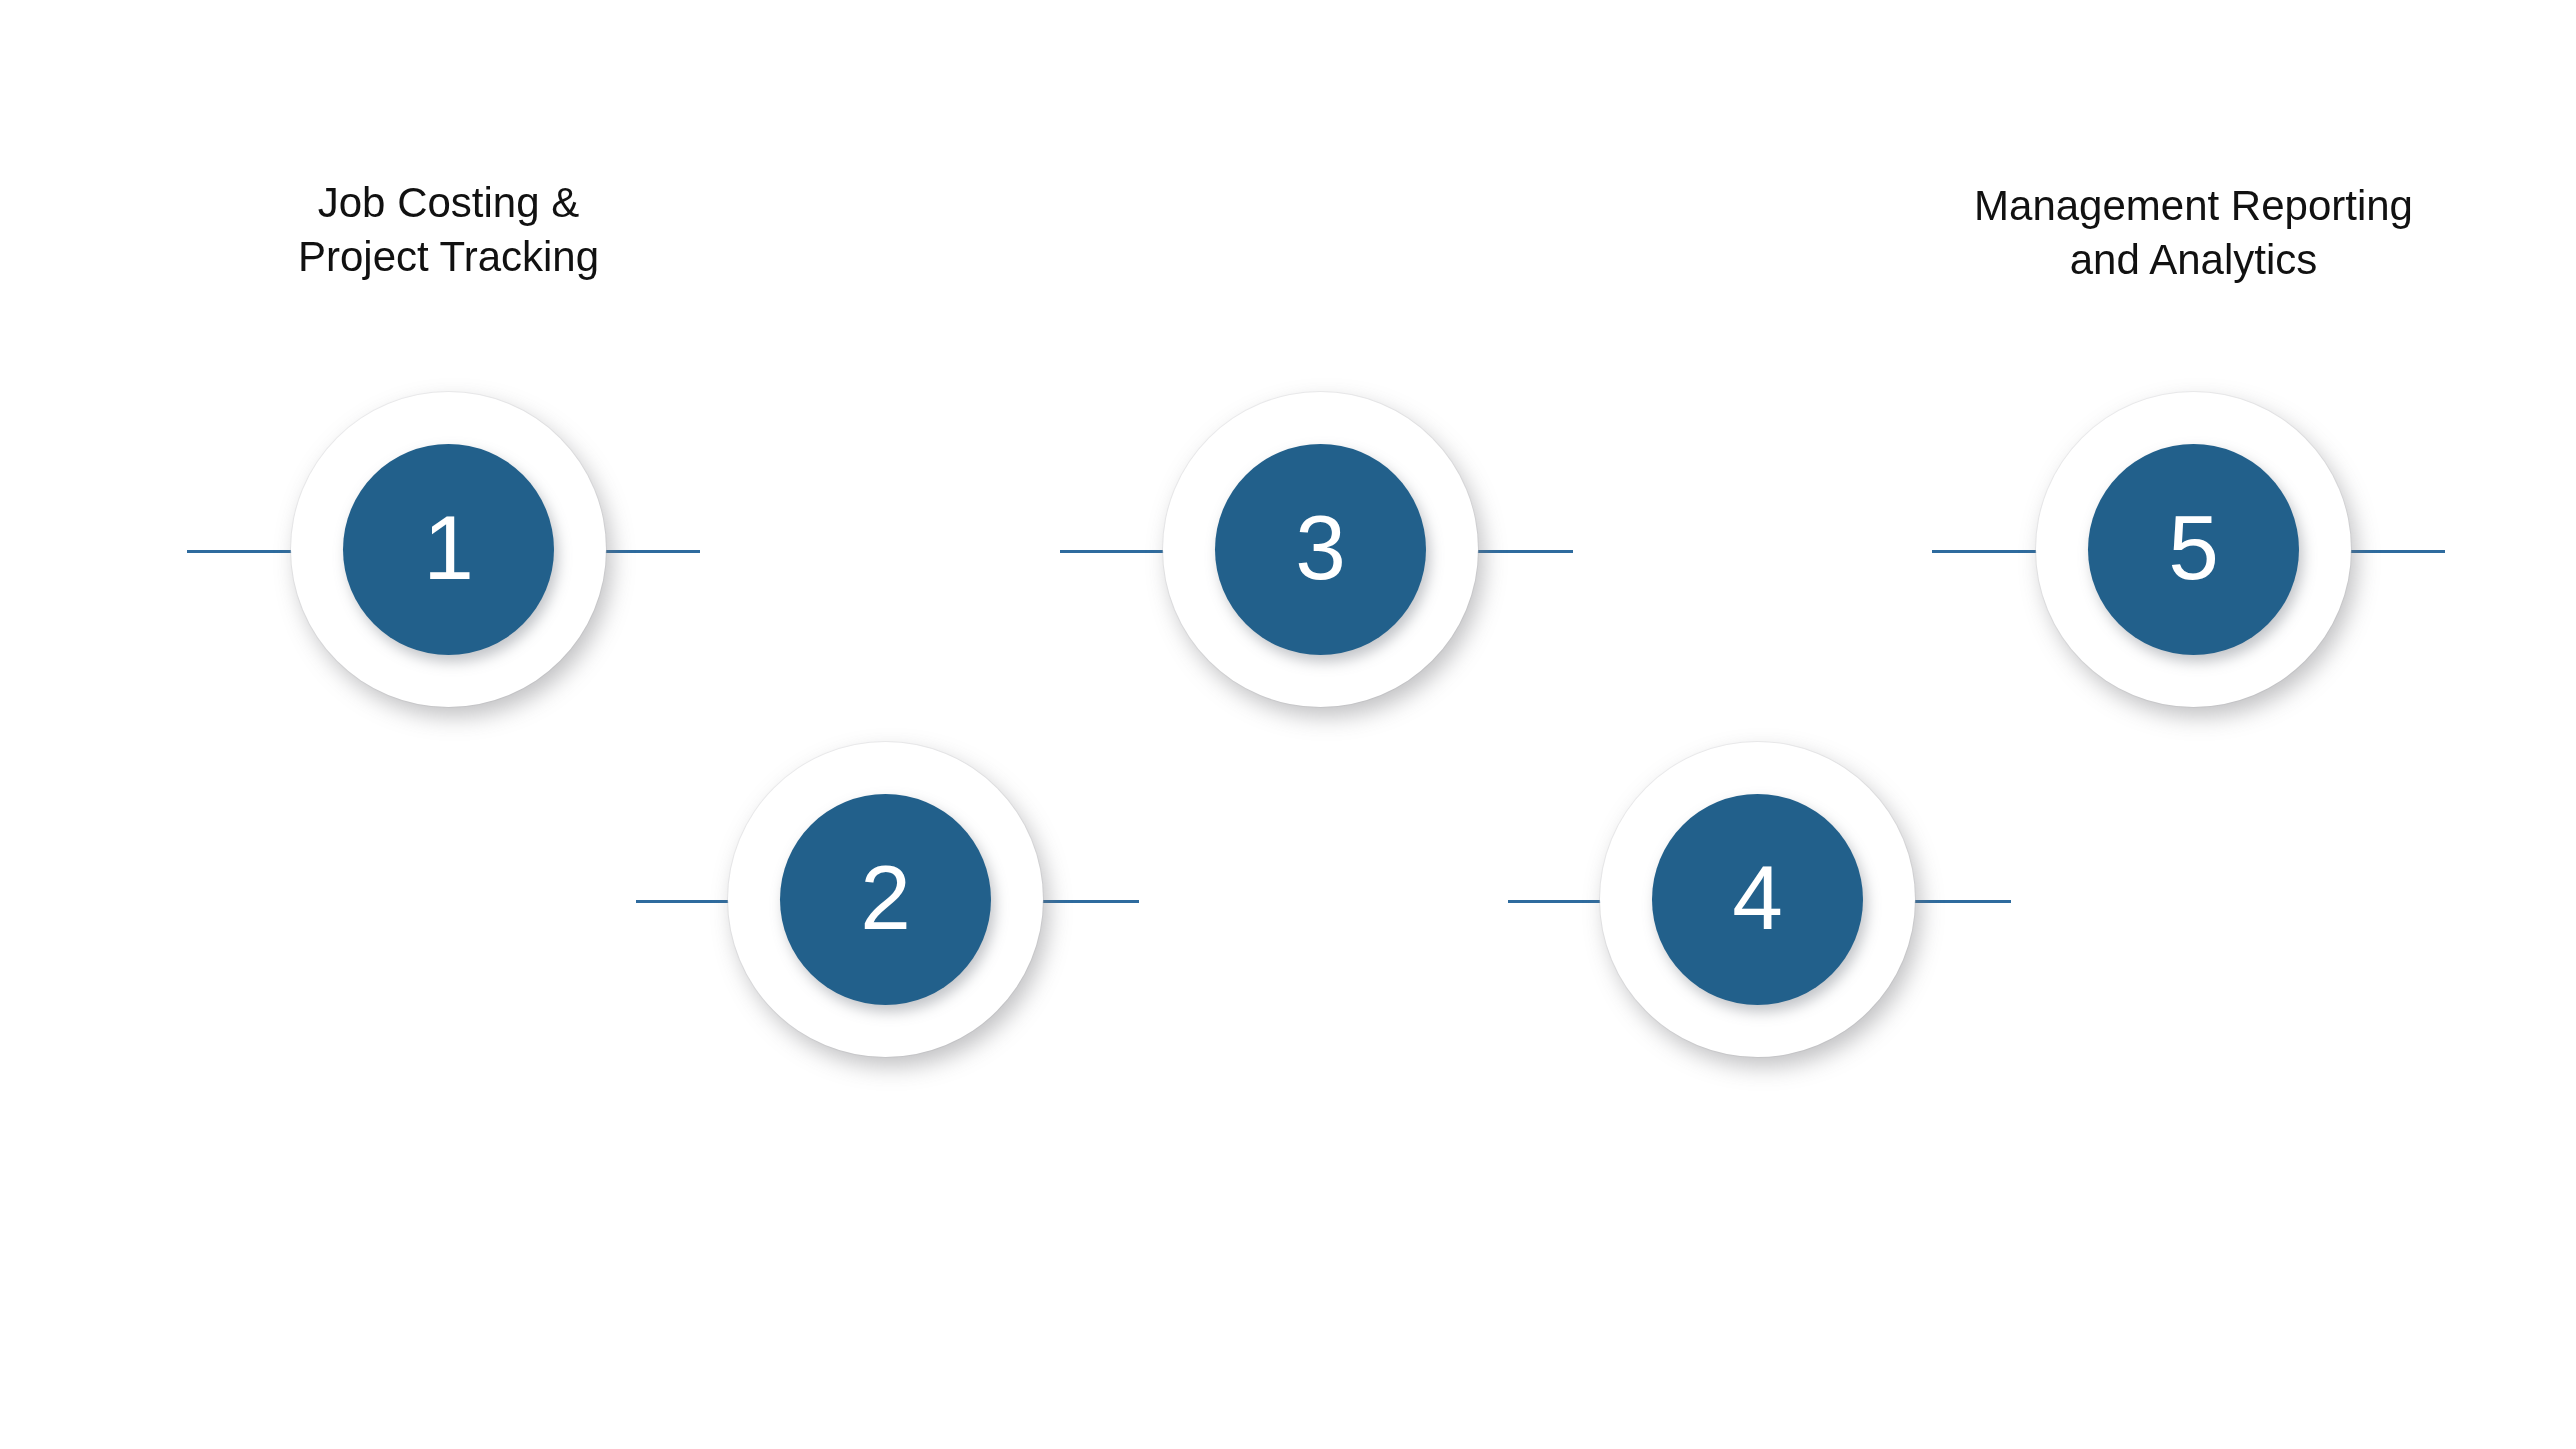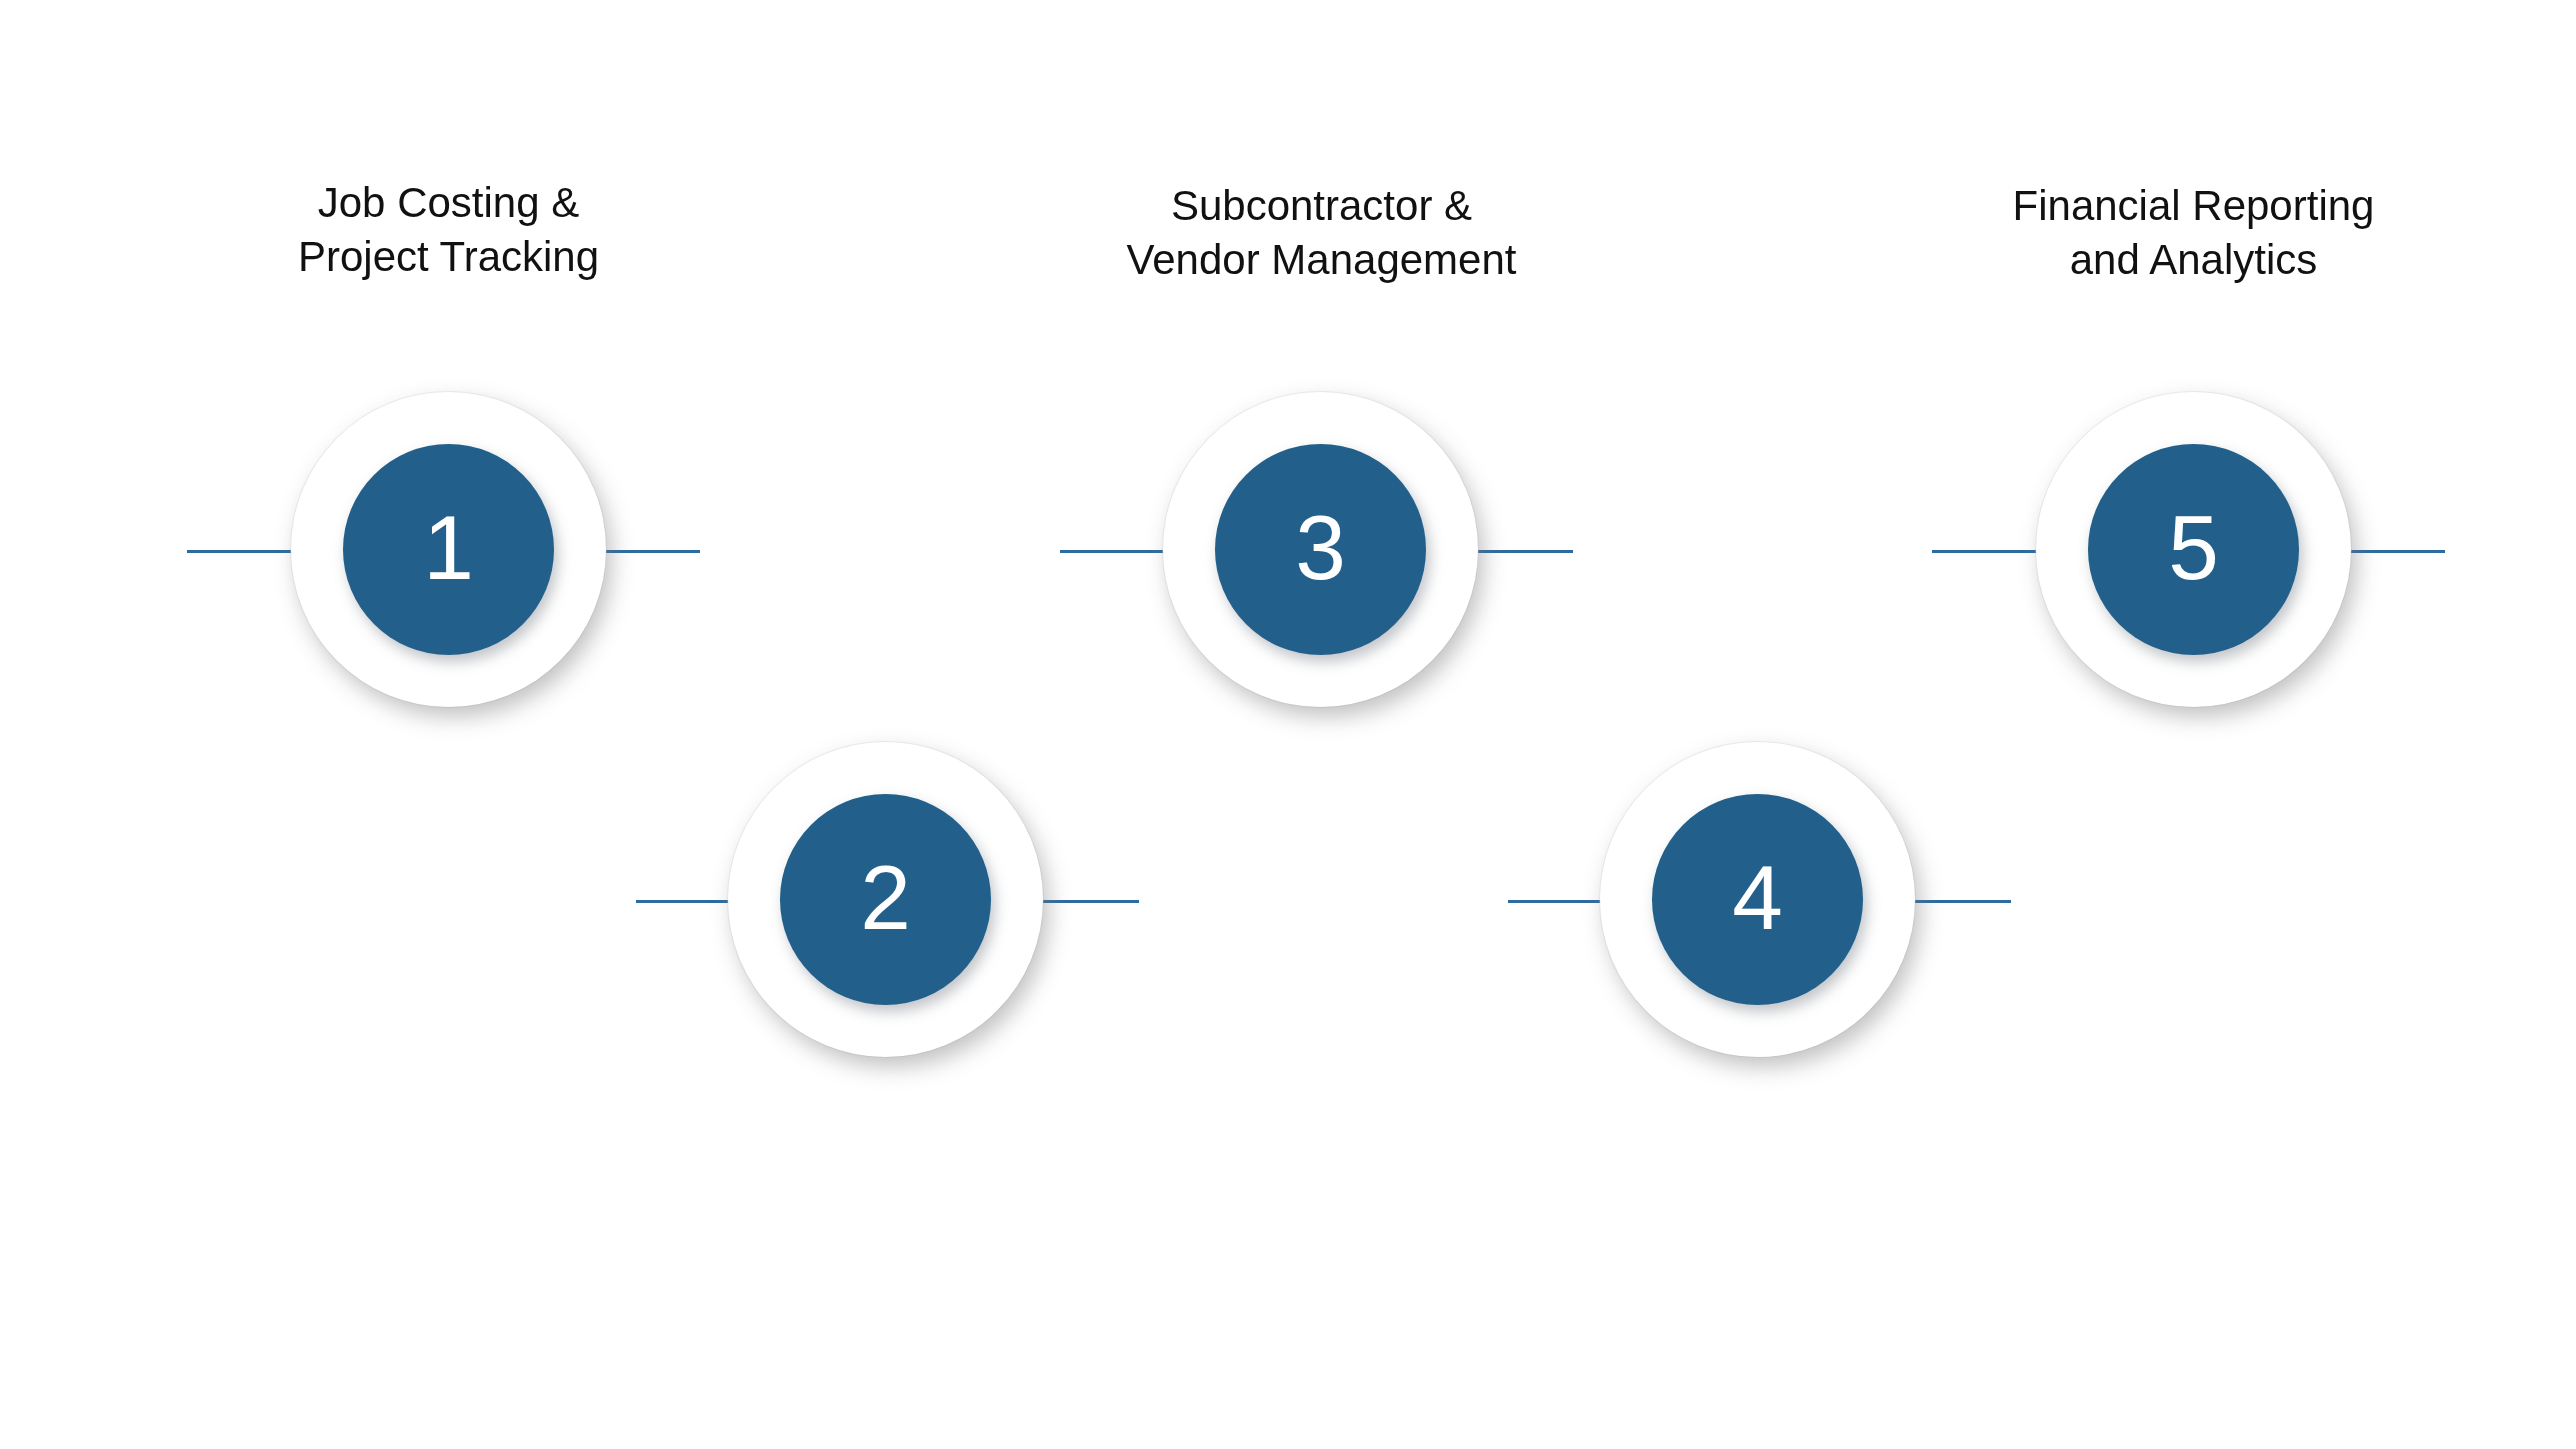--- a/index.html
+++ b/index.html
@@ -102,37 +102,35 @@
     </div>
   </div>
 
   <div class="node" style="left:728px; top:742px;">
     <div class="ring"></div>
     <div class="disc">
       <span class="num">2</span>
     </div>
   </div>
 
-  <div class="label" style="left:1006px; top:179px; width:631px;">Subcontractor &amp;
-Vendor Management</div>
   <div class="node" style="left:1163px; top:392px;">
     <div class="ring"></div>
     <div class="disc">
       <span class="num">3</span>
     </div>
   </div>
 
   <div class="node" style="left:1600px; top:742px;">
     <div class="ring"></div>
     <div class="disc">
       <span class="num">4</span>
     </div>
   </div>
 
-  <div class="label" style="left:1878px; top:179px; width:631px;">Financial Reporting
+  <div class="label" style="left:1878px; top:179px; width:631px;">Management Reporting
 and Analytics</div>
   <div class="node" style="left:2036px; top:392px;">
     <div class="ring"></div>
     <div class="disc">
       <span class="num">5</span>
     </div>
   </div>
 
 </div>
 

